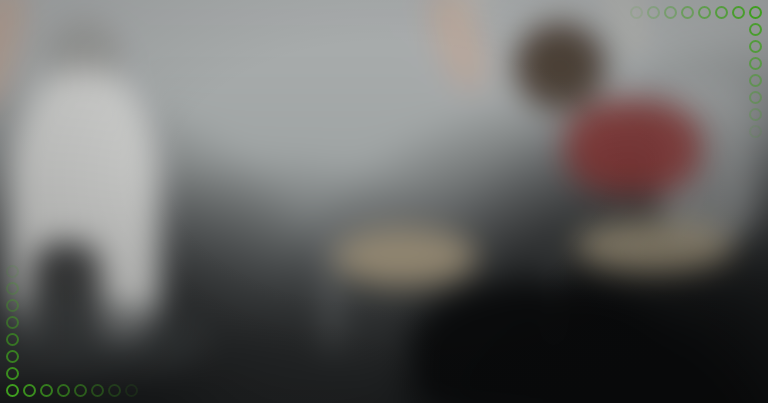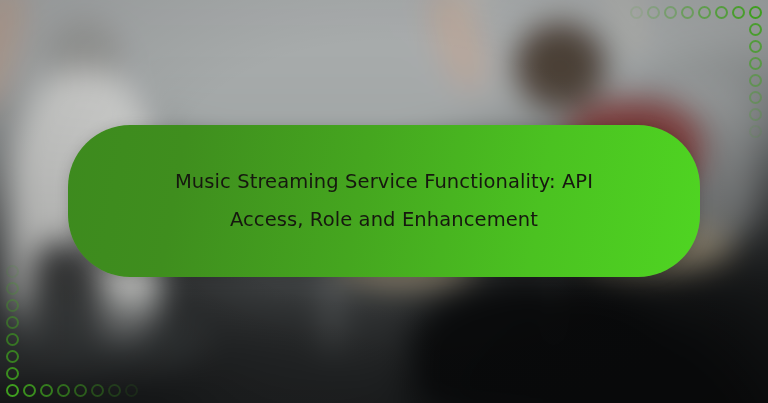--- a/index.html
+++ b/index.html
@@ -171,20 +171,14 @@
       <span class="ring" style="left: 119px; top: 137px; border-color: rgb(63, 158, 31); opacity: 0.125;"></span>
       <span class="ring" style="left: 0px; top: 120px; border-color: rgb(63, 158, 31); opacity: 0.875;"></span>
       <span class="ring" style="left: 0px; top: 103px; border-color: rgb(63, 158, 31); opacity: 0.75;"></span>
       <span class="ring" style="left: 0px; top: 86px; border-color: rgb(63, 158, 31); opacity: 0.625;"></span>
       <span class="ring" style="left: 0px; top: 69px; border-color: rgb(63, 158, 31); opacity: 0.5;"></span>
       <span class="ring" style="left: 0px; top: 52px; border-color: rgb(63, 158, 31); opacity: 0.375;"></span>
       <span class="ring" style="left: 0px; top: 35px; border-color: rgb(63, 158, 31); opacity: 0.25;"></span>
       <span class="ring" style="left: 0px; top: 18px; border-color: rgb(63, 158, 31); opacity: 0.125;"></span>
     </div>
 
-  <div class="title-pill">
-    <h1 class="title-text">
-      <span>Music Streaming Service Functionality: API</span><br>
-      <span>Access, Role and Enhancement</span>
-    </h1>
-  </div>
 
 </div>
 
 </body></html>

